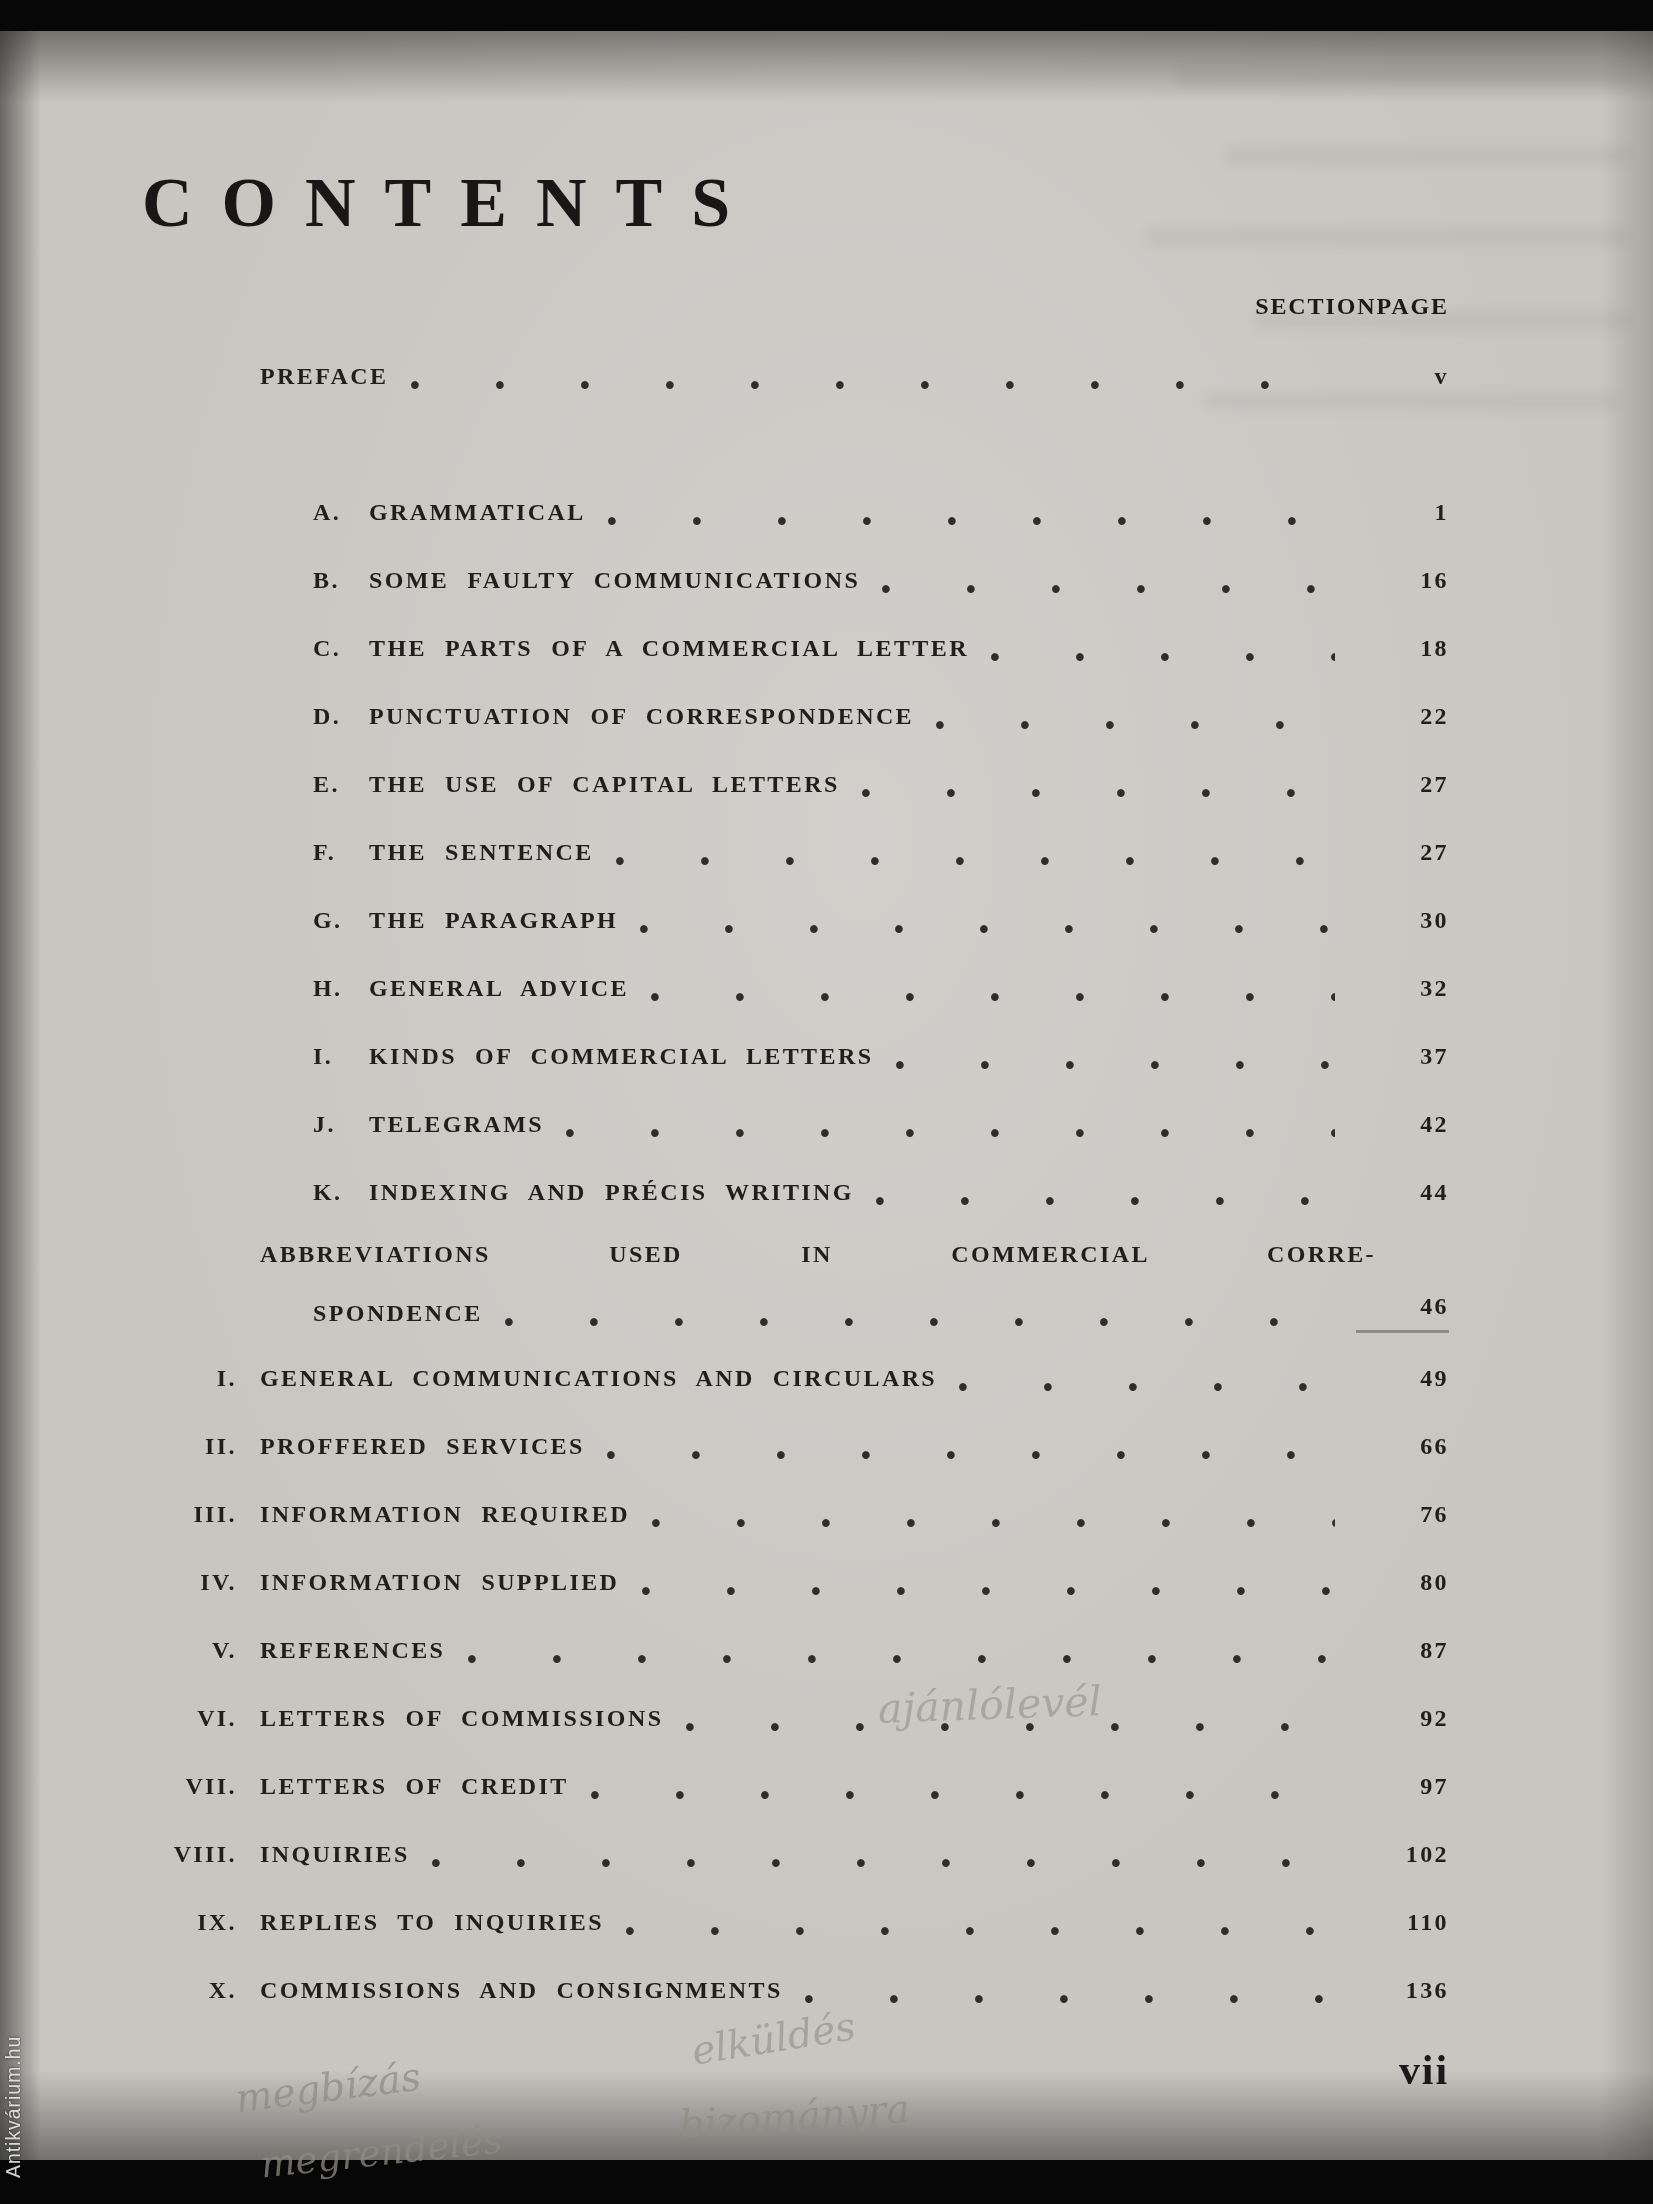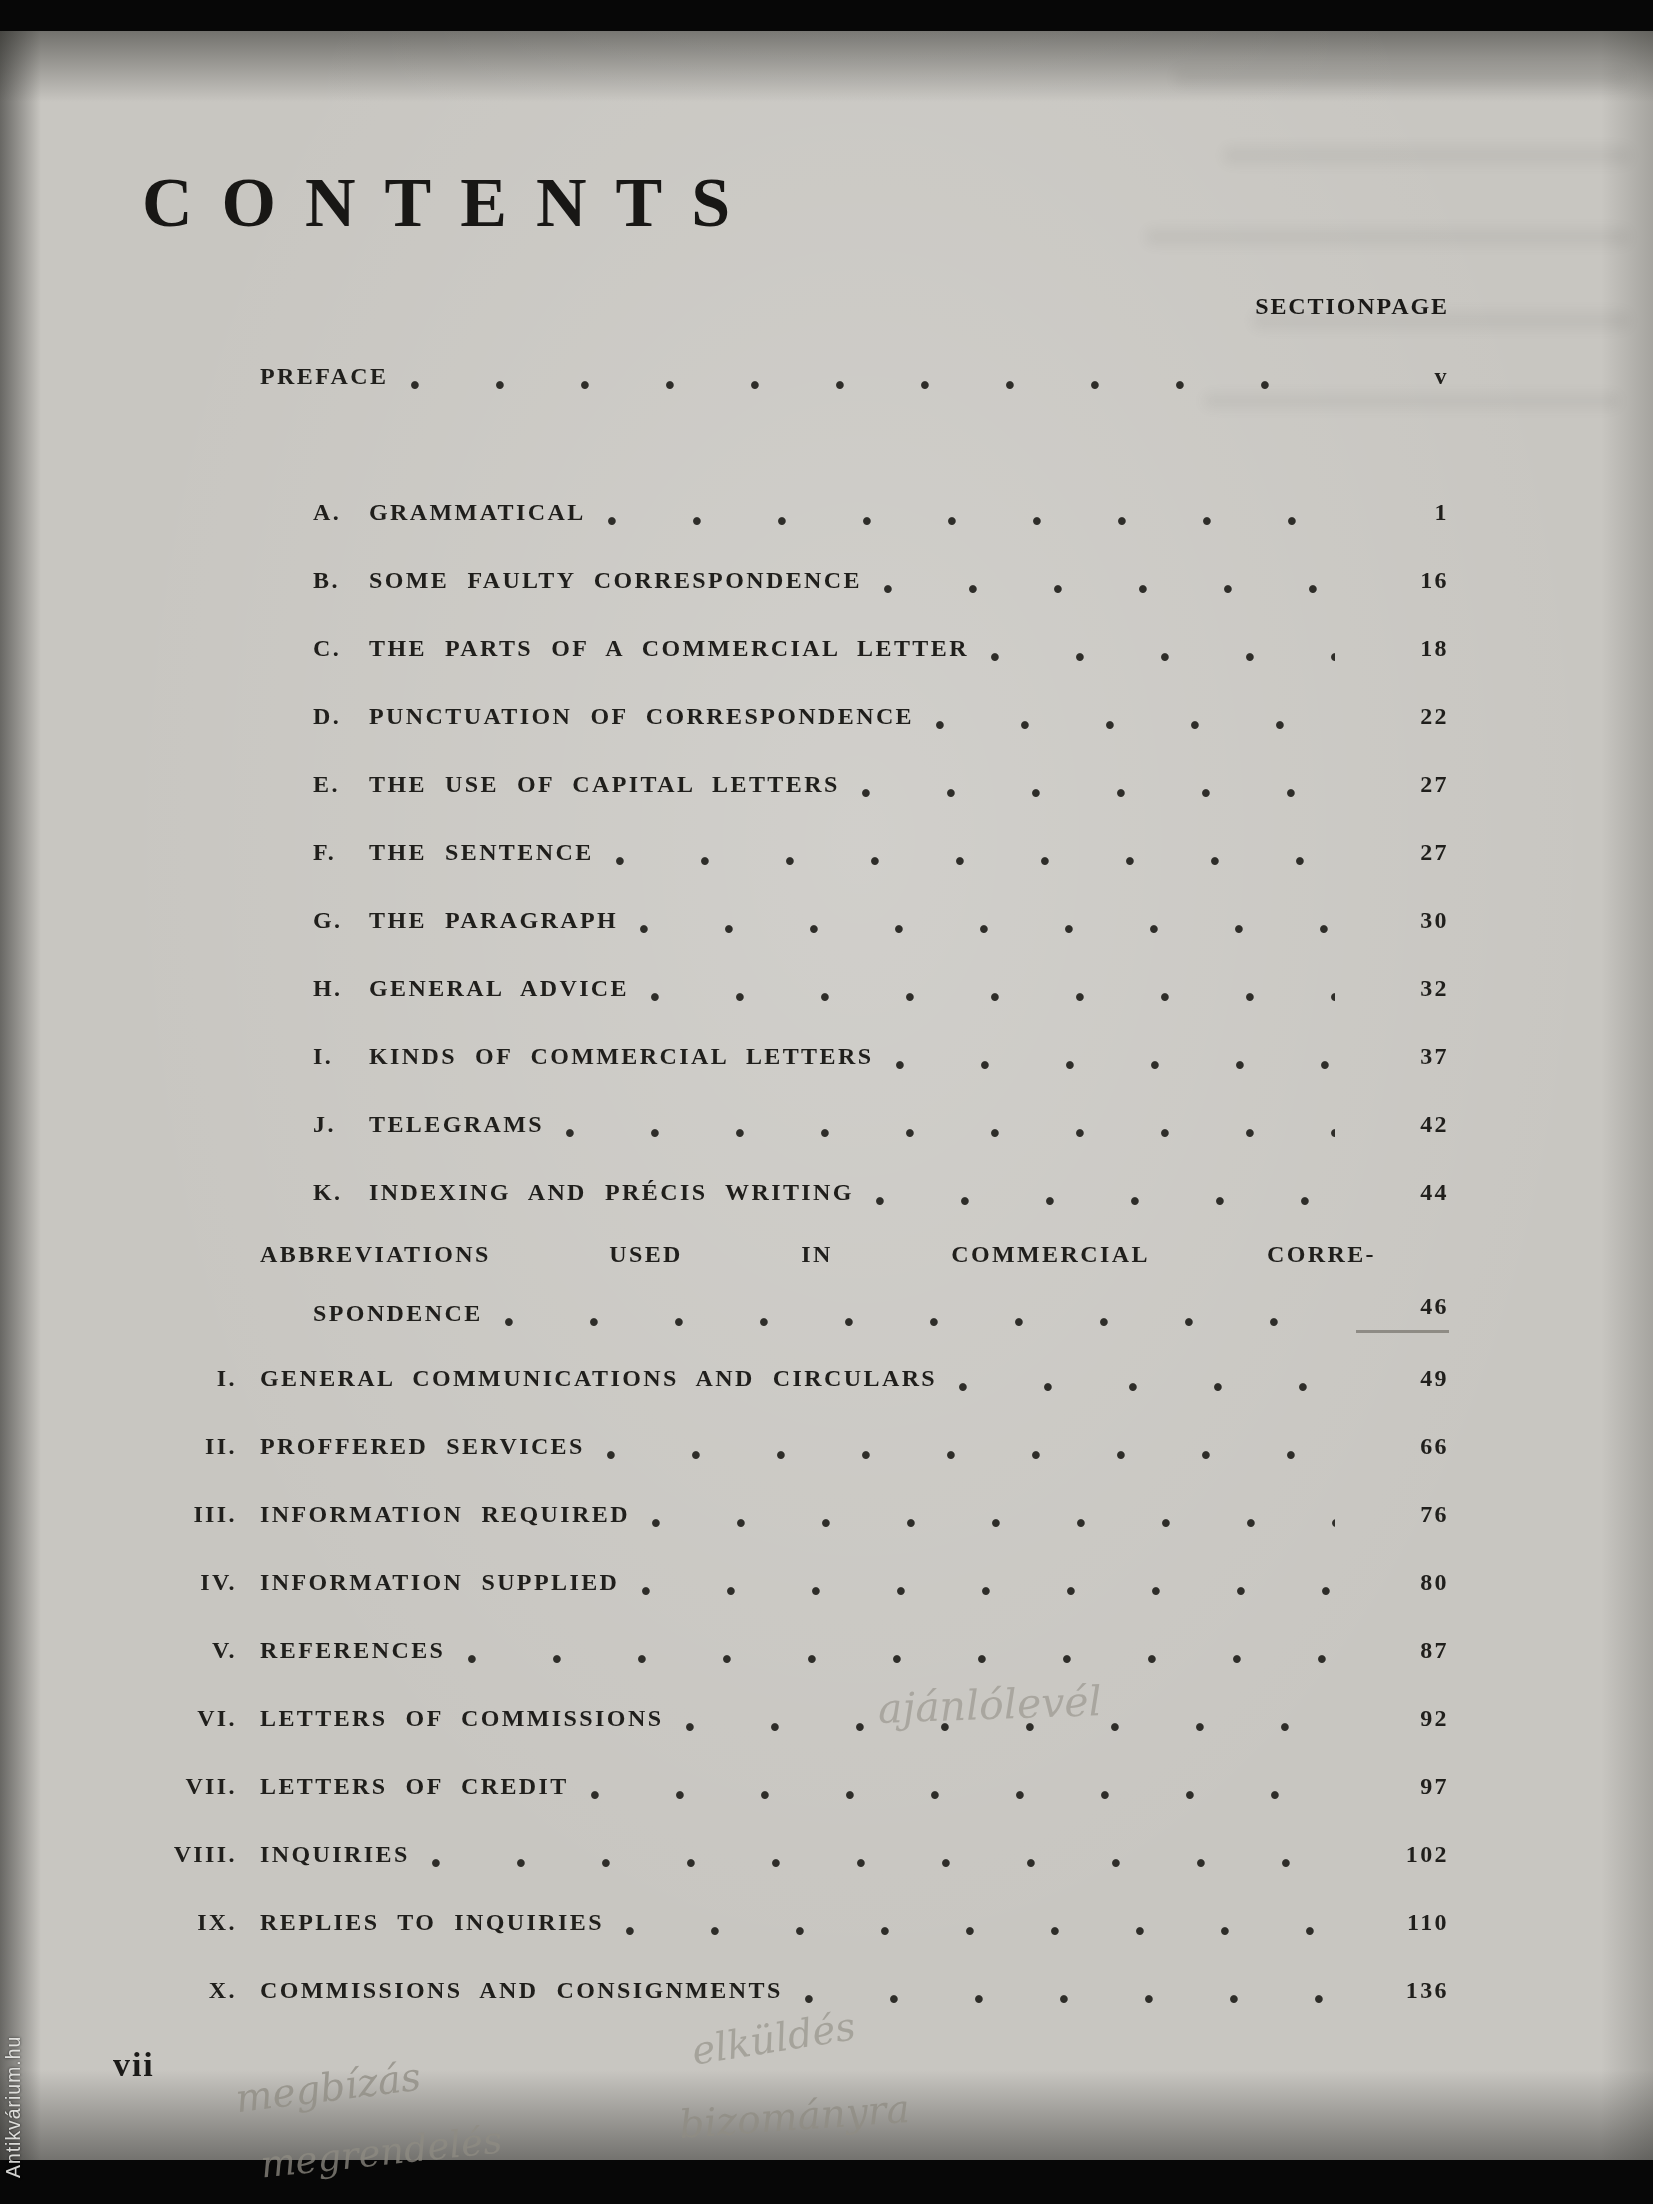--- a/index.html
+++ b/index.html
@@ -77,21 +77,21 @@
   .row.justify .label {
     flex:none; width:1116px; white-space:normal;
     text-align:justify; text-align-last:justify;
   }
   .row.justify .dots, .row.justify .pg { visibility:hidden; }
   .row.cont { height:62px; }
   .pg.pencil-underline { border-bottom:3.9px solid rgba(92,90,82,0.55); padding-bottom:10px; }
 
   .folio {
     position:absolute; top:2046px; left:0; width:100%;
-    text-align:left; font-size:34px; font-weight:700; letter-spacing:1.9px;
+    text-align:right; font-size:42px; font-weight:700; letter-spacing:1.9px;
   }
 
   
   .pencil {
     position:absolute; font-style:italic; font-weight:400;
     color:#8f8c83; opacity:0.75; white-space:nowrap;
     font-family:"DejaVu Serif",serif;
   }
   .a-intro  { left:878px; top:1681px; font-size:41px; transform:rotate(-2deg); opacity:0.55; }
   .a-bl1    { left:235px; top:2065px; font-size:39px; transform:rotate(-7deg); }
@@ -140,21 +140,21 @@
 
     <div class="row sub">
       <span class="num">A.</span>
       <span class="label">GRAMMATICAL</span>
       <span class="dots"></span>
       <span class="pg">1</span>
     </div>
 
     <div class="row sub">
       <span class="num">B.</span>
-      <span class="label">SOME FAULTY CORRESPONDENCE</span>
+      <span class="label">SOME FAULTY COMMUNICATIONS</span>
       <span class="dots"></span>
       <span class="pg">16</span>
     </div>
 
     <div class="row sub">
       <span class="num">C.</span>
       <span class="label">THE PARTS OF A COMMERCIAL LETTER</span>
       <span class="dots"></span>
       <span class="pg">18</span>
     </div>

